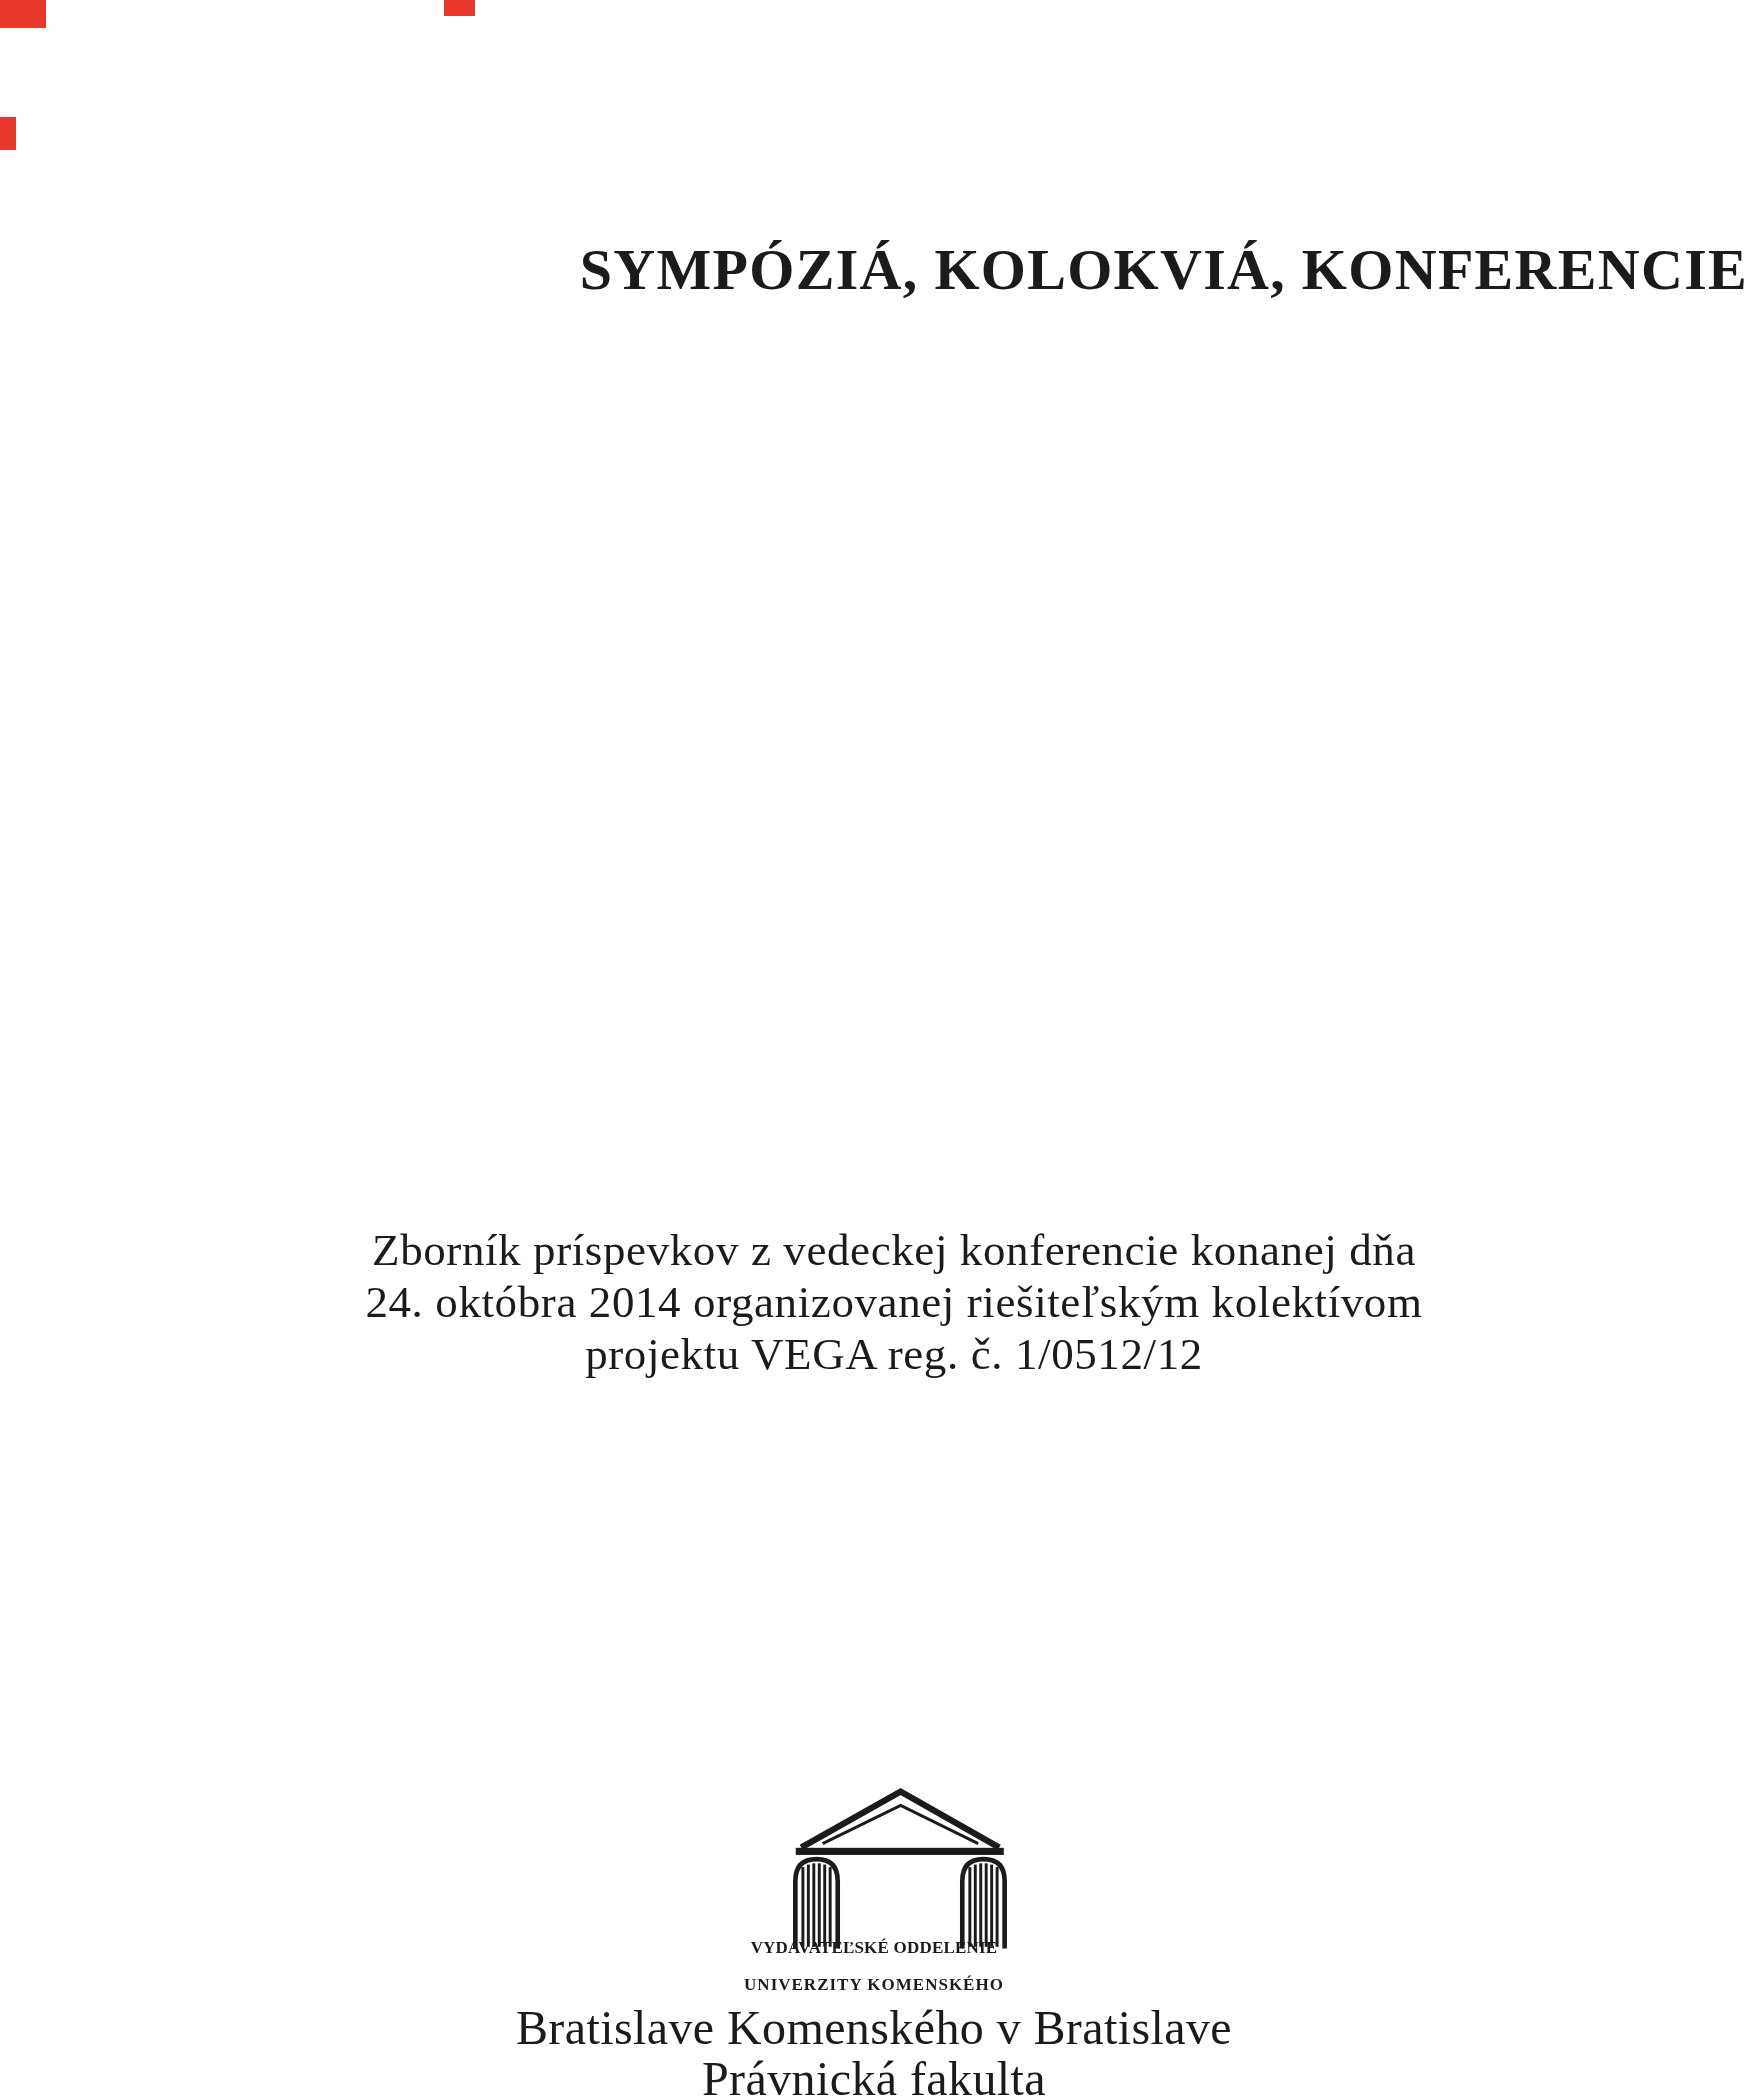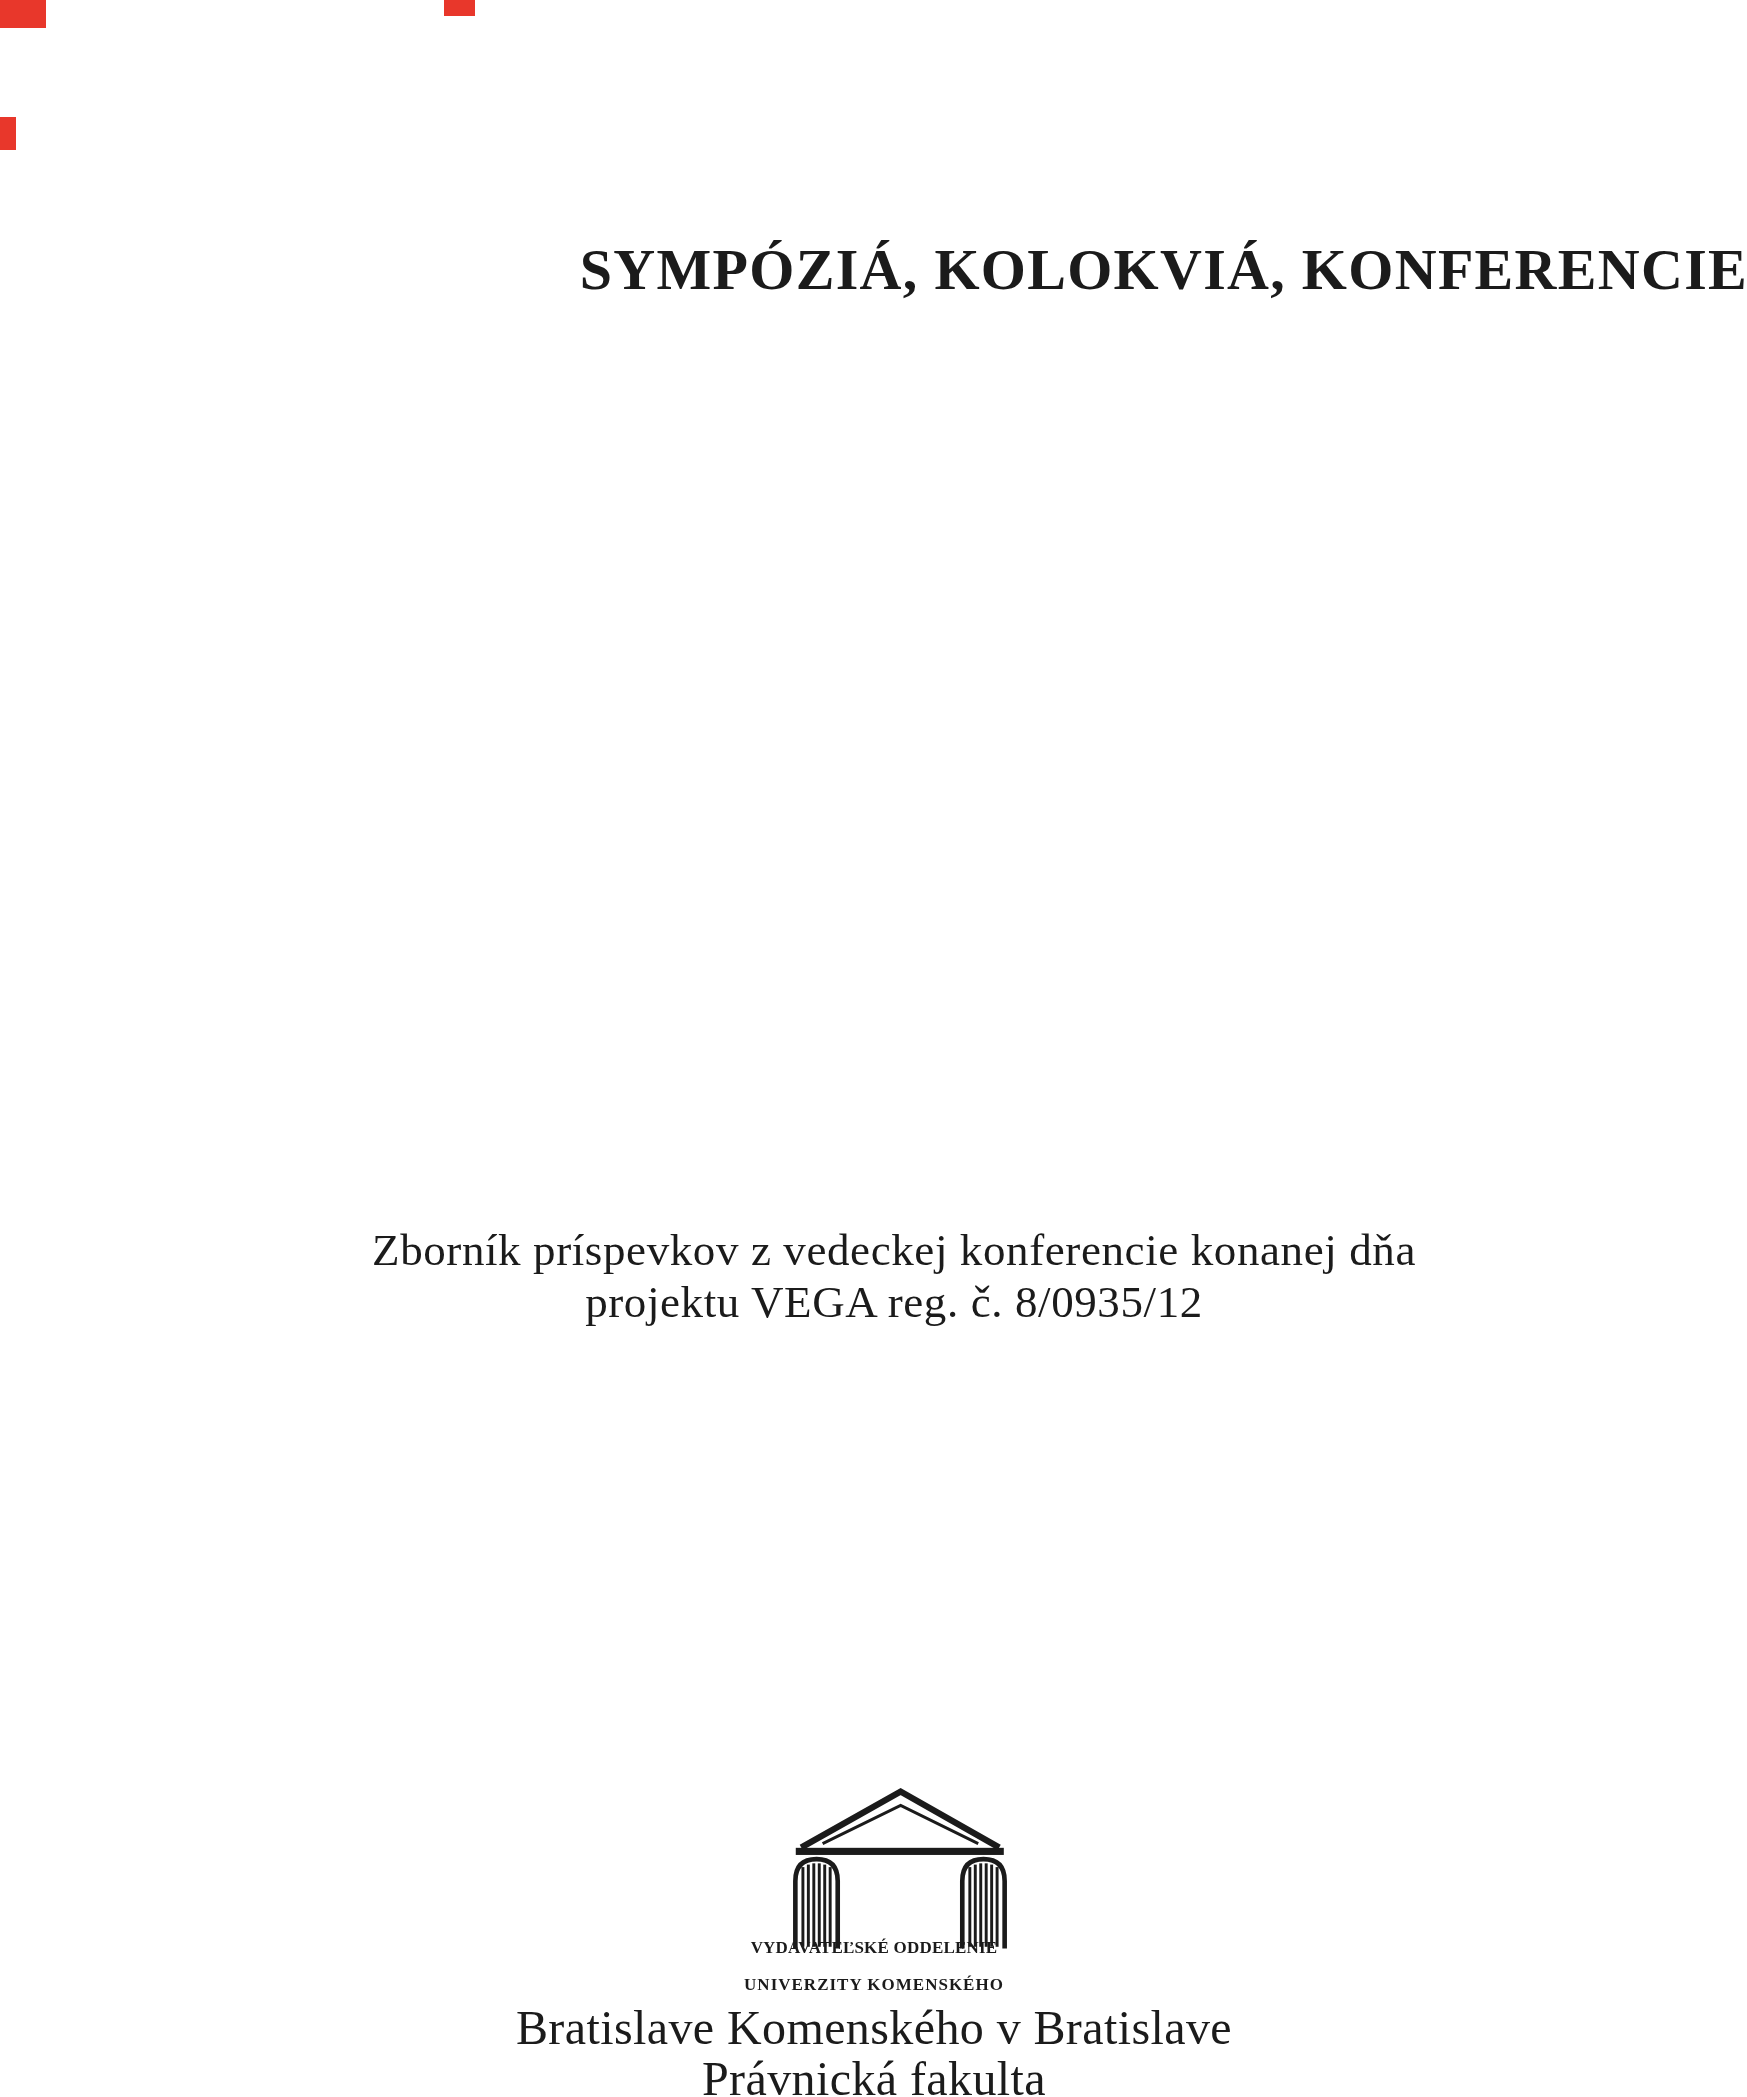--- a/index.html
+++ b/index.html
@@ -93,21 +93,22 @@
 <div class="scan-mark top-edge"></div>
 <div class="scan-mark left-edge"></div>
 
 <div class="page">
 
   <div class="kicker line">SYMPÓZIÁ, KOLOKVIÁ, KONFERENCIE</div>
 
 
   <div class="subtitle">
     <div class="line">Zborník príspevkov z vedeckej konferencie konanej dňa</div>
-    <div class="line">projektu VEGA reg. č. 8/0935/12</div>
+    <div class="line">24. októbra 2014 organizovanej riešiteľským kolektívom</div>
+    <div class="line">projektu VEGA reg. č. 1/0512/12</div>
   </div>
 
   <svg class="logo-svg" viewBox="0 0 515 385" fill="none" stroke="#1b1b1b" stroke-linecap="butt">
 
     <path d="M22 141 L259 8 L494 141" stroke-width="15"></path>
 
     <path d="M73 132 L259 41 L444 132" stroke-width="7"></path>
 
     <rect x="9" y="142" width="496" height="17" fill="#1b1b1b" stroke="none"></rect>
 

